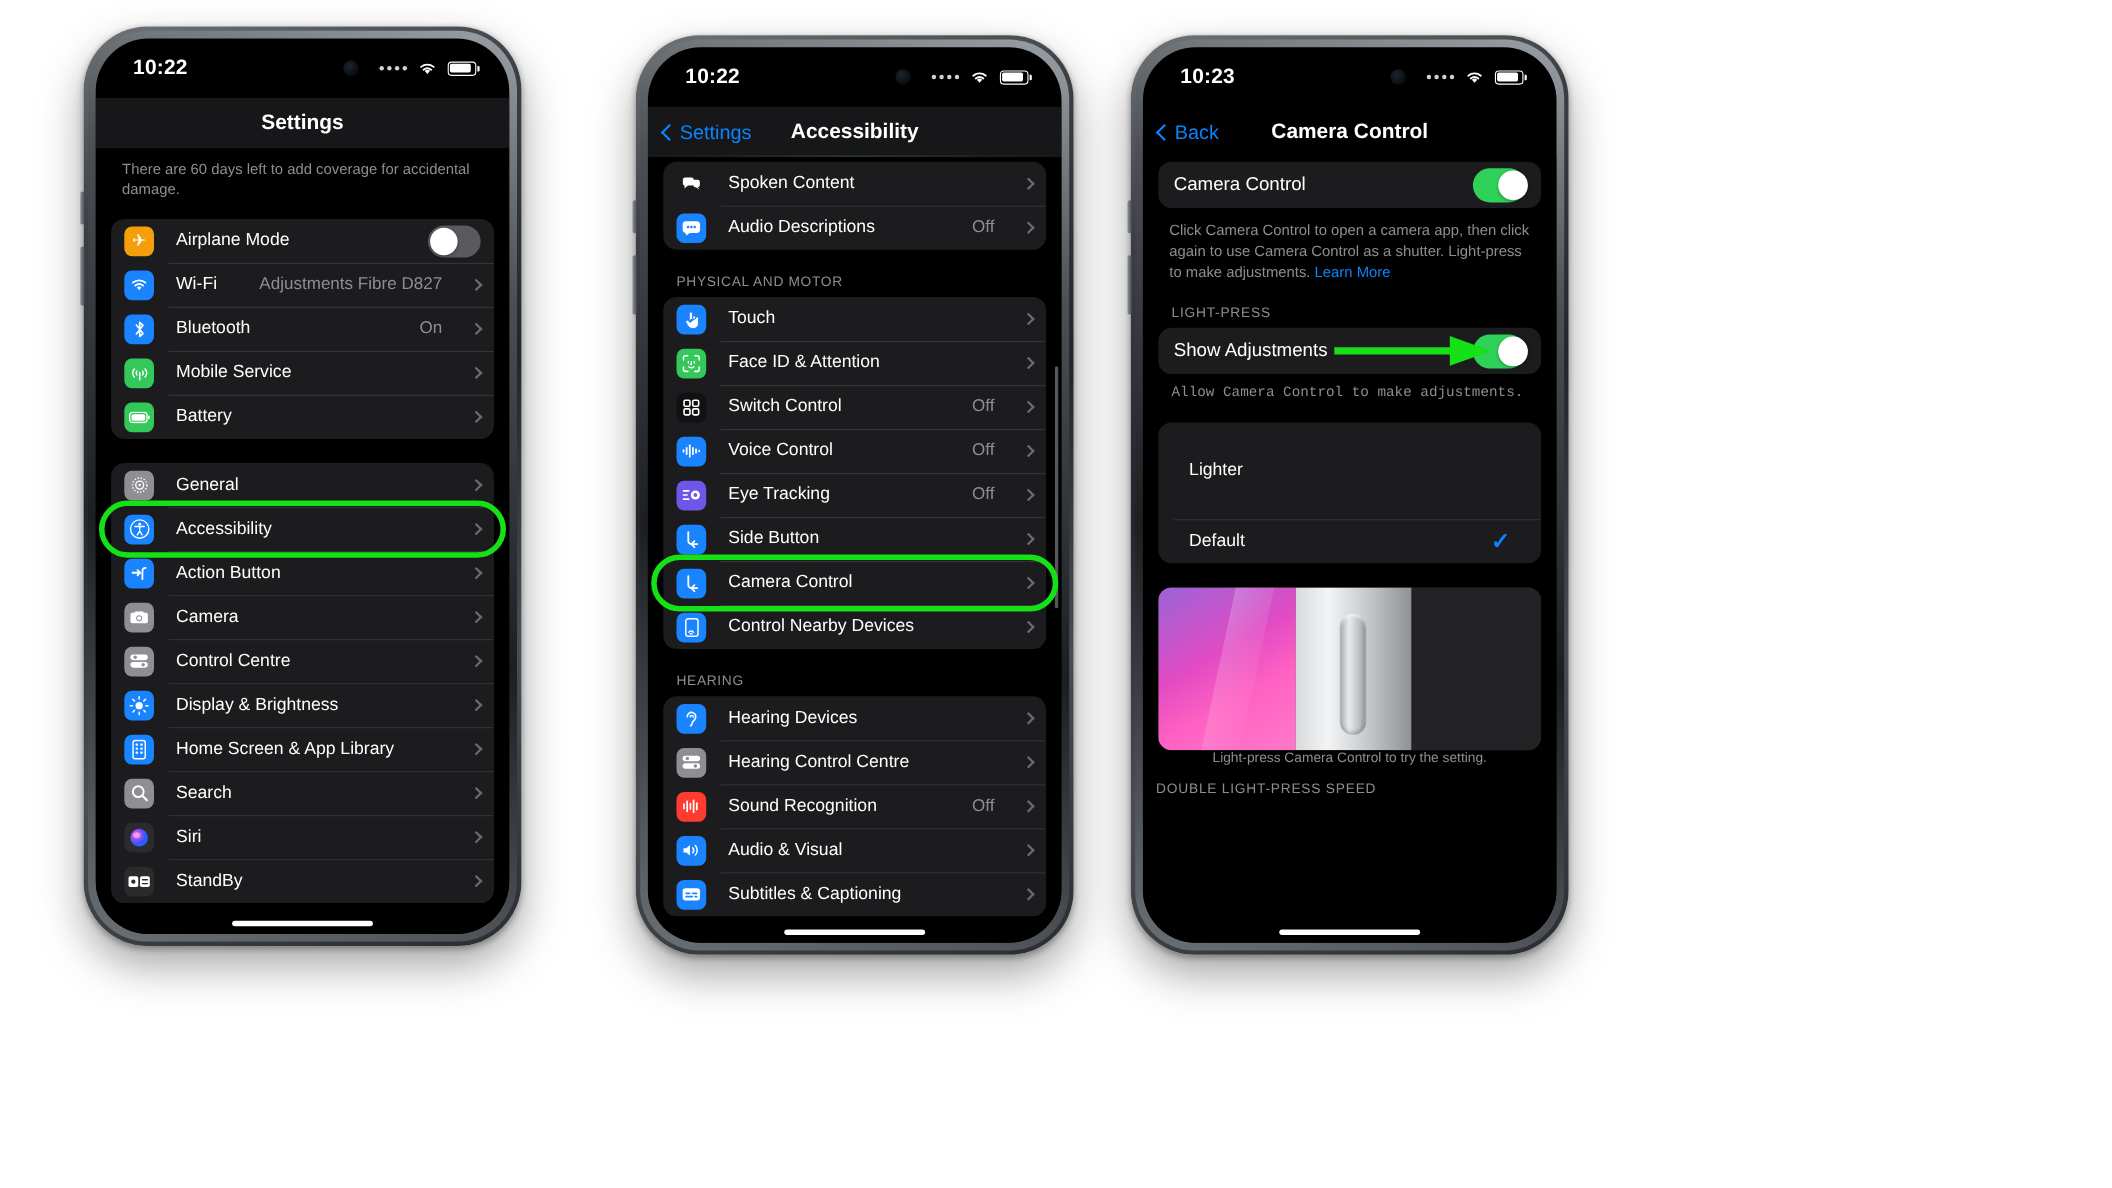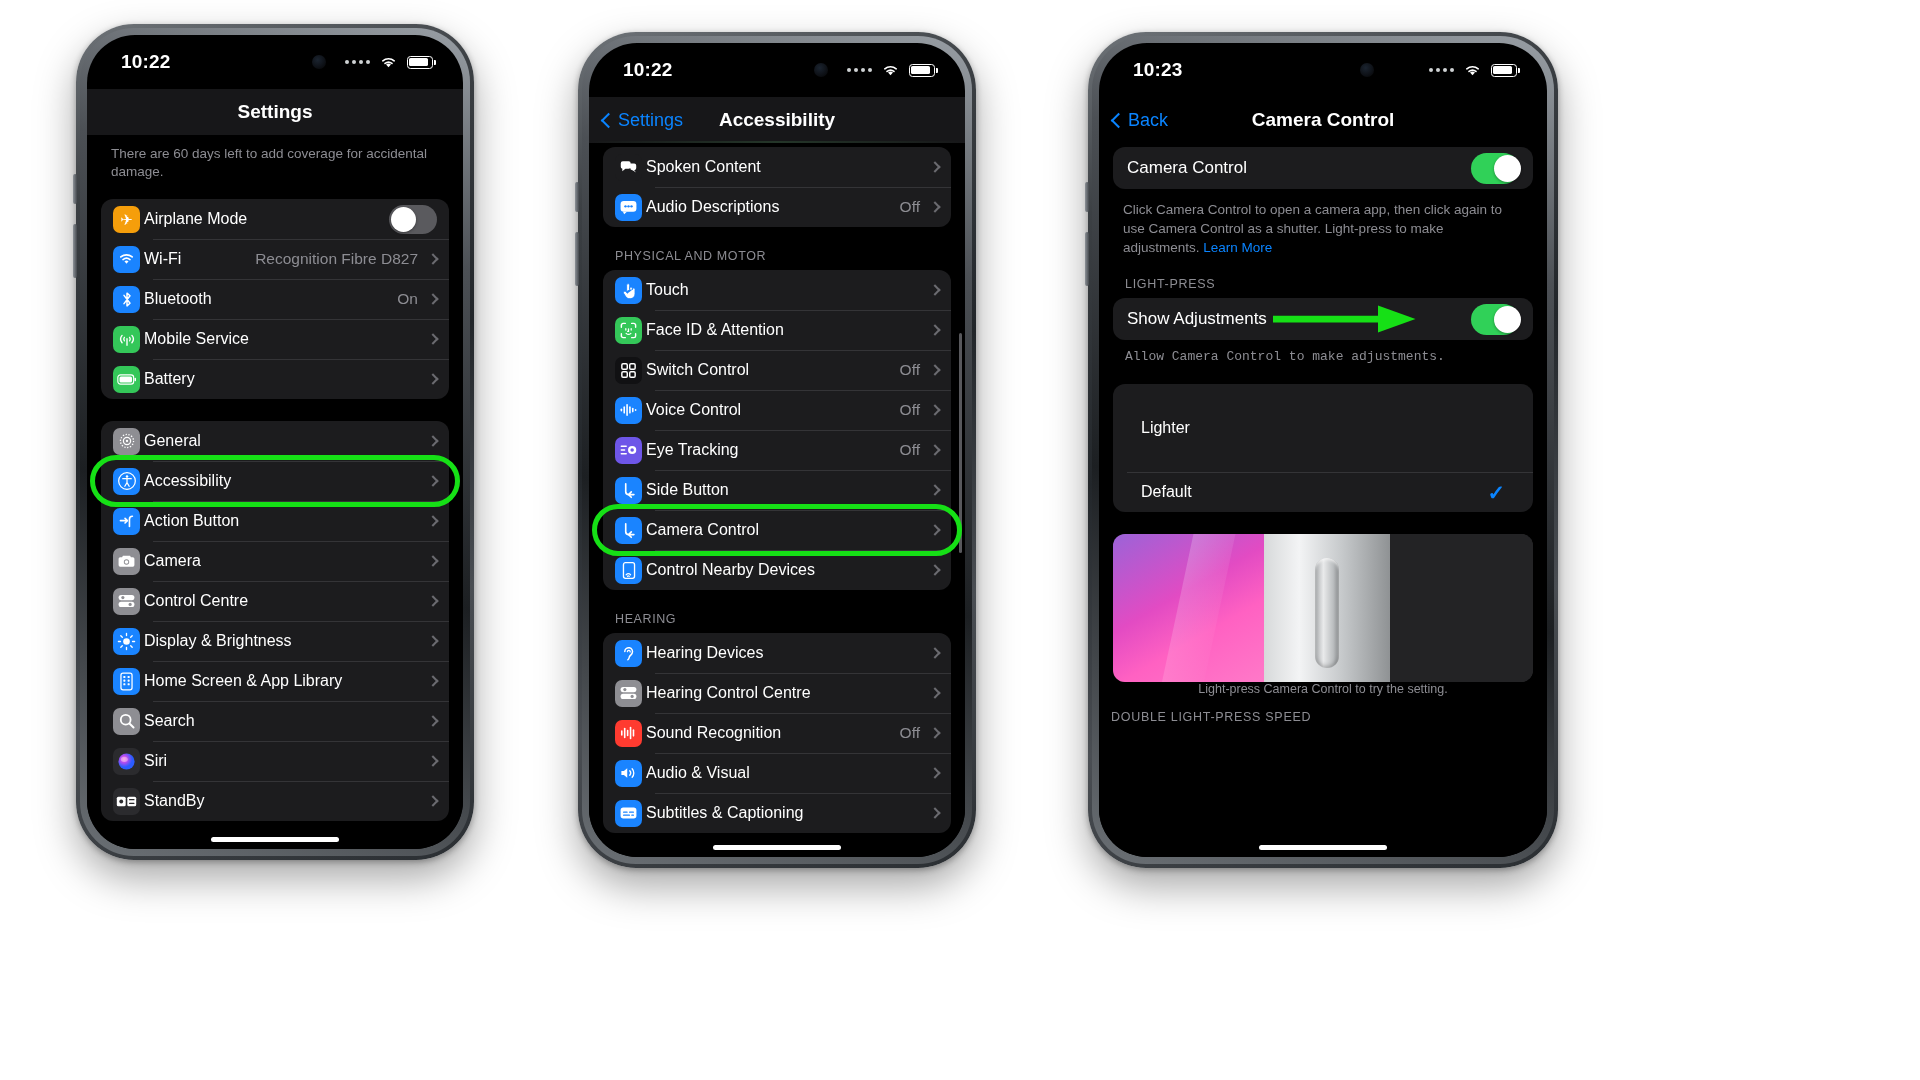--- a/index.html
+++ b/index.html
@@ -30,21 +30,21 @@
     width: 100%; height: 100%;
     background: #000;
     border-radius: 48px;
     overflow: hidden;
   }
   
   .btn-side { position:absolute; background: linear-gradient(90deg,#8d9298,#44484d); border-radius:2px; z-index:1; }
 
   #phone1 { left: 76px;  top: 24px;  width: 398px; height: 836px; }
   #phone2 { left: 578px; top: 32px;  width: 398px; height: 836px; }
-  #phone3 { left: 1088px;top: 32px;  width: 470px; height: 836px; }
+  #phone3 { left: 1028px;top: 32px;  width: 398px; height: 836px; }
 
   
   .statusbar {
     position: relative; height: 54px; display:flex; align-items:center;
     justify-content: space-between; padding: 0 30px 0 34px; color:#fff;
     font-size: 19px; font-weight: 700; letter-spacing: .2px;
   }
   .status-right { display:flex; align-items:center; gap:9px; }
   .dots { display:flex; gap:3px; align-items:flex-end; }
   .dots i { width:4px;height:4px;background:#cfd2d4;border-radius:50%; display:block;}
@@ -75,21 +75,21 @@
   .nav-sheen{position:absolute;left:0;right:0;bottom:0;height:2px;background:linear-gradient(90deg,rgba(50,90,60,.0),rgba(60,110,70,.35),rgba(0,0,0,0));}
 
   
   .screen { position:relative; height: calc(100% - 100px); overflow:hidden; background:#000; }
   .footnote { color:#8d8d93; font-size:13.5px; line-height:1.35; padding: 10px 24px 0 24px; }
   .group {
     margin: 18px 14px 0 14px; background:#1c1c1e; border-radius:12px; overflow:hidden;
   }
   .group.tight { margin-top: 10px; }
   .row {
-    display:flex; align-items:center; gap:4px; padding: 0 12px 0 12px;
+    display:flex; align-items:center; gap:20px; padding: 0 12px 0 12px;
     height: 40px; position:relative;
   }
   .row + .row::before {
     content:""; position:absolute; left:52px; right:0; top:0; height:1px; background:#343437;
   }
   .ic {
     width:27px; height:27px; border-radius:7px; flex:0 0 27px;
     display:flex; align-items:center; justify-content:center;
     font-size:15px; color:#fff; line-height:1;
   }
@@ -198,21 +198,21 @@
             </div>
             <div class="row">
               <span class="ic" style="background: rgb(26, 132, 255);">
                 <svg viewBox="0 0 20 16" width="17" height="14">
                   <path d="M10 13.6l2.4-2.9a3.7 3.7 0 00-4.8 0L10 13.6z" fill="#fff"></path>
                   <path d="M3.3 5.6a10.3 10.3 0 0113.4 0" stroke="#fff" stroke-width="2" fill="none" stroke-linecap="round"></path>
                   <path d="M5.9 8.7a6.6 6.6 0 018.2 0" stroke="#fff" stroke-width="2" fill="none" stroke-linecap="round"></path>
                 </svg>
               </span>
               <span class="label">Wi-Fi</span>
-              <span class="value">Recognition Fibre D827</span>
+              <span class="value">Adjustments Fibre D827</span>
               <span class="chev"></span>
             </div>
             <div class="row">
               <span class="ic" style="background: rgb(26, 132, 255);">
                 <svg viewBox="0 0 16 22" width="12" height="17">
                   <path d="M4 5.5L12 16 8 19.5V2.5L12 6 4 16.5" stroke="#fff" stroke-width="2" fill="none" stroke-linejoin="round" stroke-linecap="round"></path>
                 </svg>
               </span>
               <span class="label">Bluetooth</span>
               <span class="value">On</span>

